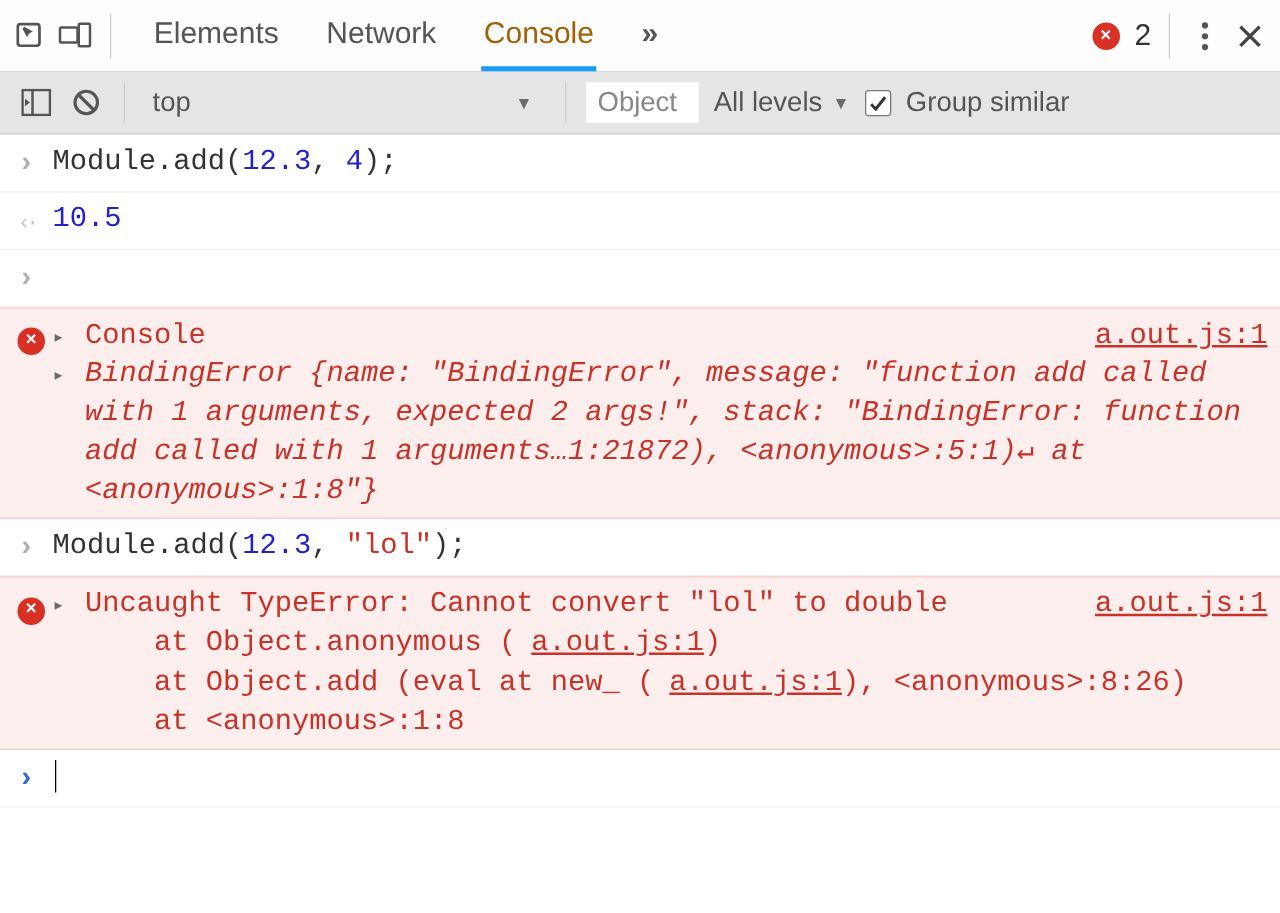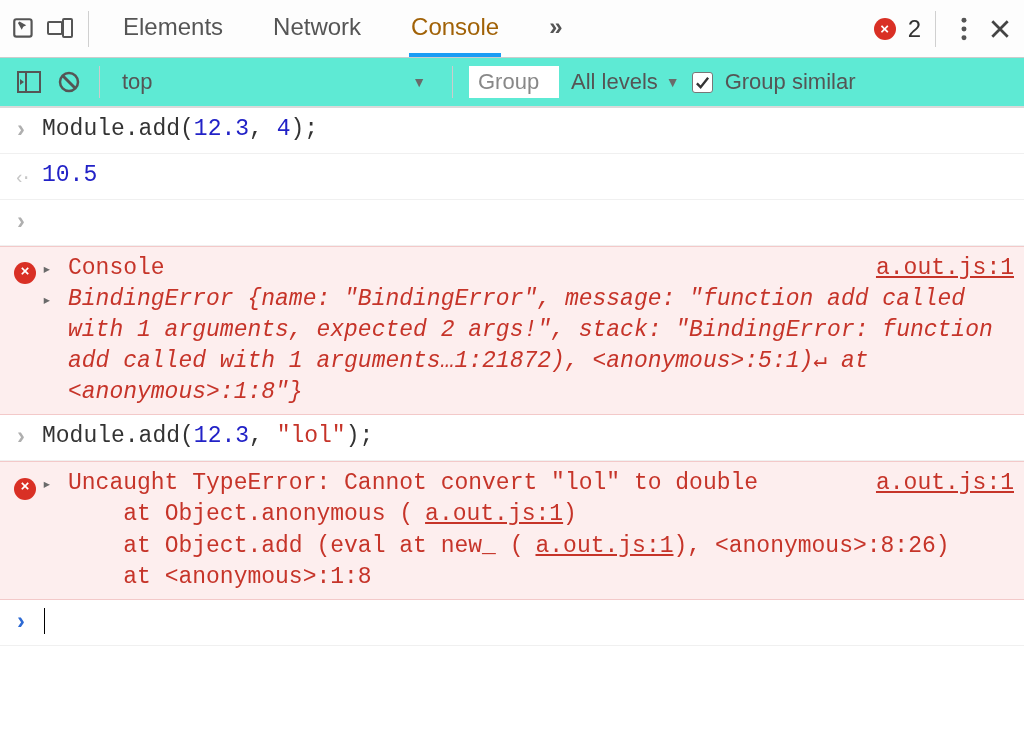--- a/index.html
+++ b/index.html
@@ -17,21 +17,21 @@
 .toolbar {
   display: flex;
   align-items: center;
   height: 58px;
   border-bottom: 1px solid #ccc;
   padding: 0 10px;
   gap: 8px;
   background: #fdfdfd;
 }
 .toolbar .divider { width: 1px; height: 36px; background: #d0d0d0; margin: 0 6px; }
-.tabs { display: flex; align-items: center; height: 100%; gap: 46px; margin-left: 18px; }
+.tabs { display: flex; align-items: center; height: 100%; gap: 34px; margin-left: 18px; }
 .tab {
   height: 100%;
   display: flex;
   align-items: center;
   color: #555;
   cursor: pointer;
   border-bottom: 4px solid transparent;
   padding: 0 2px;
   font-size: 24px;
 }
@@ -45,21 +45,21 @@
 .err-count { margin-left: 4px; font-size: 24px; color: #333; }
 .iconbtn { width: 28px; height: 28px; display: flex; align-items: center; justify-content: center; cursor: pointer; }
 
 .subbar {
   display: flex;
   align-items: center;
   height: 50px;
   border-bottom: 2px solid #dadada;
   padding: 0 15px;
   gap: 12px;
-  background: #5eead4;
+  background: #e5e5e5;
   font-size: 22px;
   color: #555;
 }
 .subbar .divider { width: 1px; height: 32px; background: #ccc; margin: 0 4px; }
 .context-sel {
   display: flex; align-items: center; justify-content: space-between;
   width: 320px; padding: 2px 10px 2px 6px;
   cursor: pointer;
 }
 .filter-box {
@@ -183,21 +183,21 @@
     </svg>
   </span>
   <div class="divider"></div>
 
   <div class="context-sel">
     <span>top</span>
     <span class="tri">▼</span>
   </div>
   <div class="divider"></div>
 
-  <div class="filter-box">Group</div>
+  <div class="filter-box">Object</div>
 
   <div class="levels-sel">
     <span>All levels</span>
     <span class="tri">▼</span>
   </div>
 
   <span class="chk">
     <svg width="15" height="15" viewBox="0 0 16 16" fill="none" stroke="#333" stroke-width="2.5">
         <path d="M2 9l4 4 8-10"></path>
       </svg>

